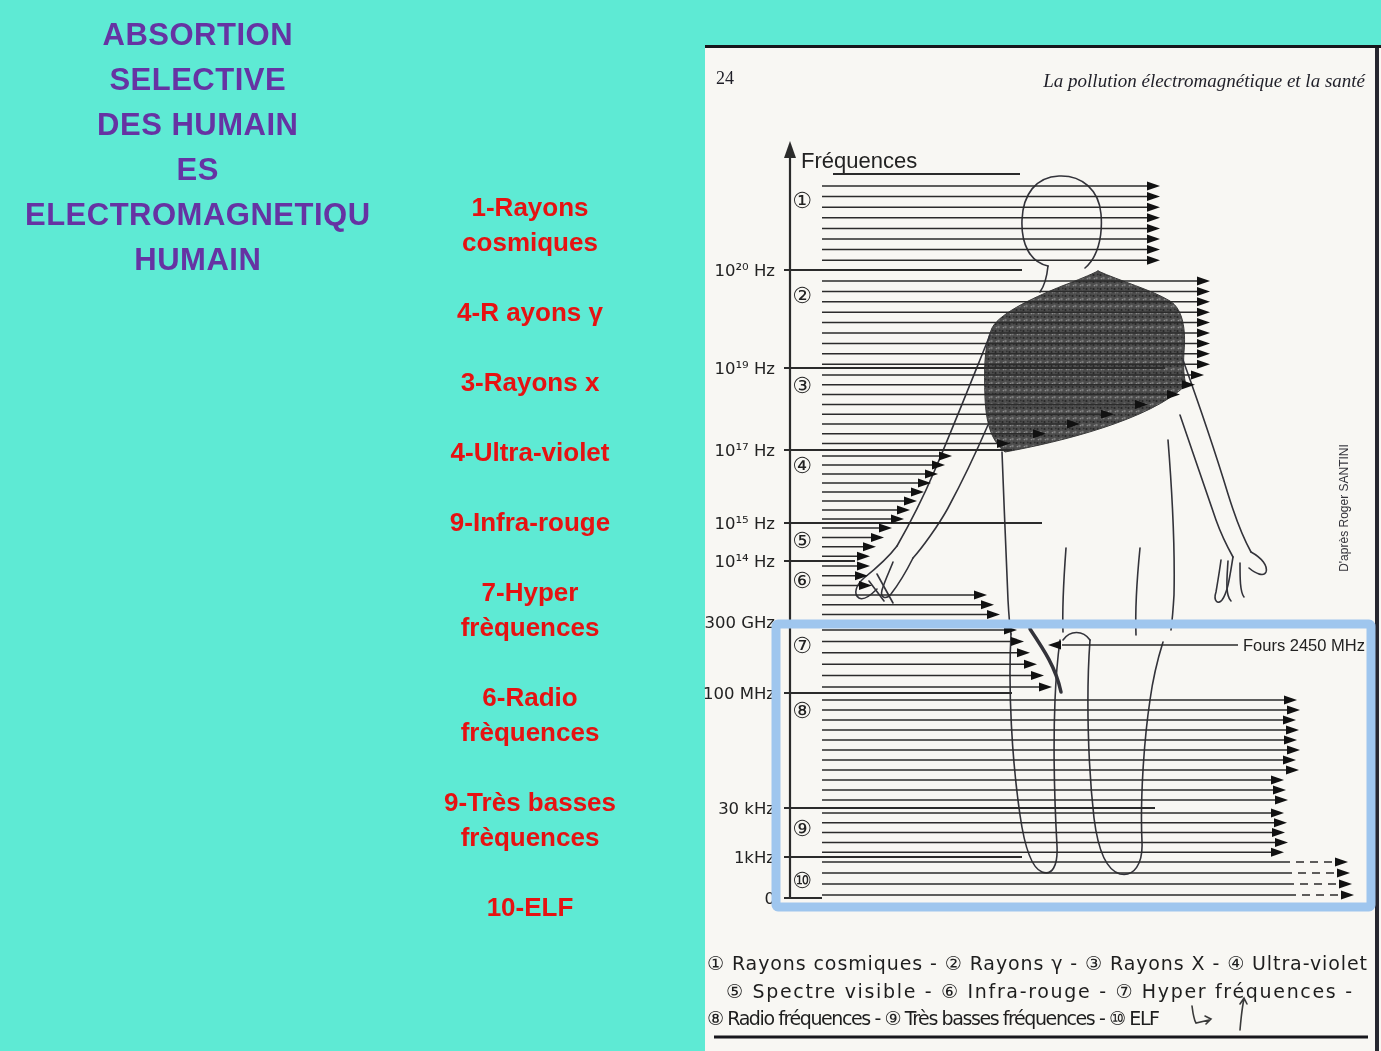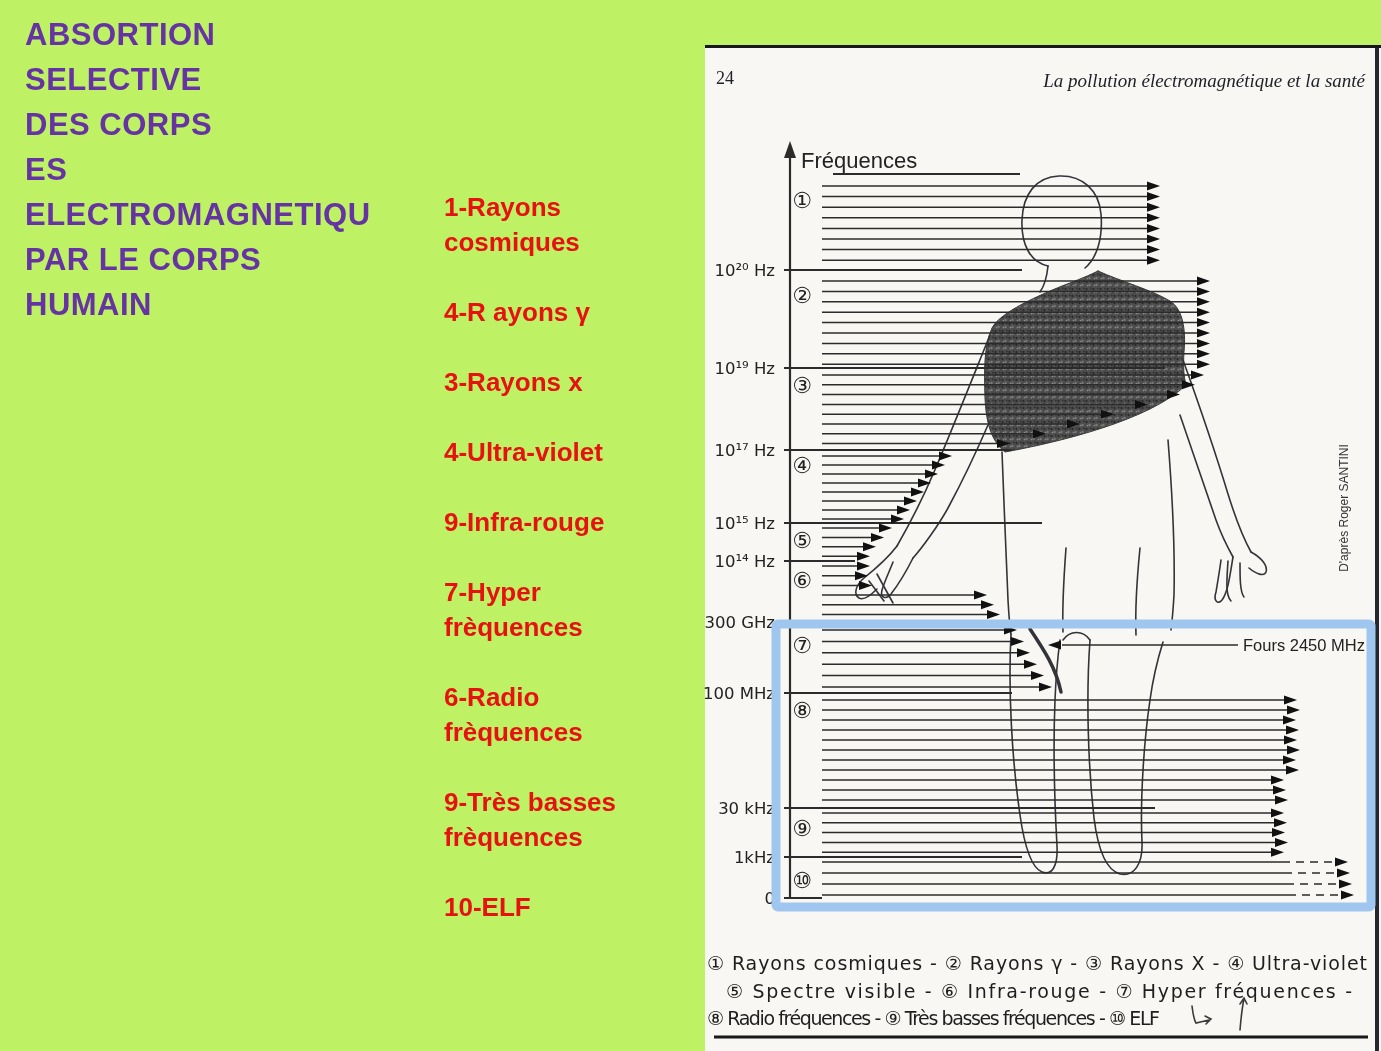--- a/index.html
+++ b/index.html
@@ -1,38 +1,37 @@
 <!DOCTYPE html>
 <html><head>
 <meta charset="utf-8">
 <style>
   html,body{margin:0;padding:0;background:#ffffff;}
-  .slide{position:relative;width:1381px;height:1051px;background:#bef264;overflow:hidden;
-         font-family:"Liberation Sans",sans-serif;}
+  .slide{position:relative;width:1381px;height:1051px;background:#5eead4;overflow:hidden;
+         font-family:"Liberation Sans",sans-serif;text-align:center;}
   .title{position:absolute;left:25px;top:12px;font-size:31px;font-weight:bold;
          line-height:45px;letter-spacing:.5px;}
   .emlist{position:absolute;left:444px;top:190px;font-size:26px;font-weight:bold;line-height:35px;}
   .emlist .item{margin-bottom:35px;white-space:pre-line;}
   svg.scanlayer{position:absolute;left:0;top:0;}
   .t-sans{font-family:"Liberation Sans",sans-serif;}
   .t-dv{font-family:"DejaVu Sans",sans-serif;}
   .t-serif{font-family:"Liberation Serif",serif;}
 </style>
 </head>
 <body>
 
 <div class="slide">
 
   <div class="title" id="title-box" style="color: rgb(102, 51, 163);">
       <div>ABSORTION</div>
       <div>SELECTIVE</div>
-      <div>DES CORPS</div>
+      <div>DES HUMAIN</div>
       <div>ES</div>
       <div>ELECTROMAGNETIQU</div>
-      <div>PAR LE CORPS</div>
       <div>HUMAIN</div>
     </div>
 
   <div class="emlist" id="list-box" style="color: rgb(230, 18, 18);">
       <div class="item">1-Rayons
 cosmiques</div>
       <div class="item">4-R ayons γ</div>
       <div class="item">3-Rayons x</div>
       <div class="item">4-Ultra-violet</div>
       <div class="item">9-Infra-rouge</div>

